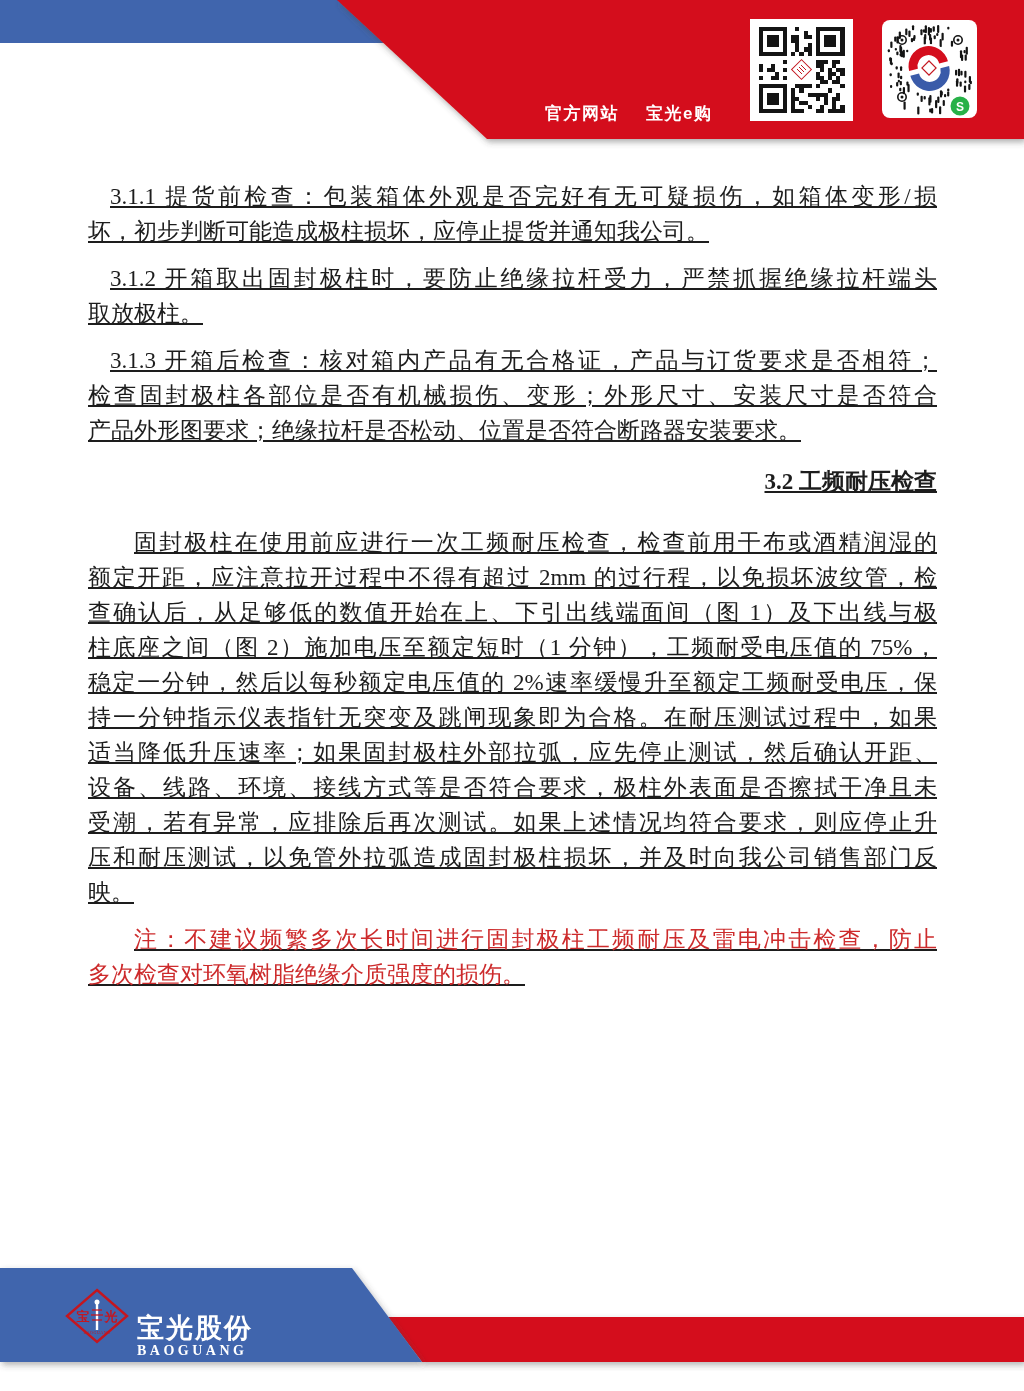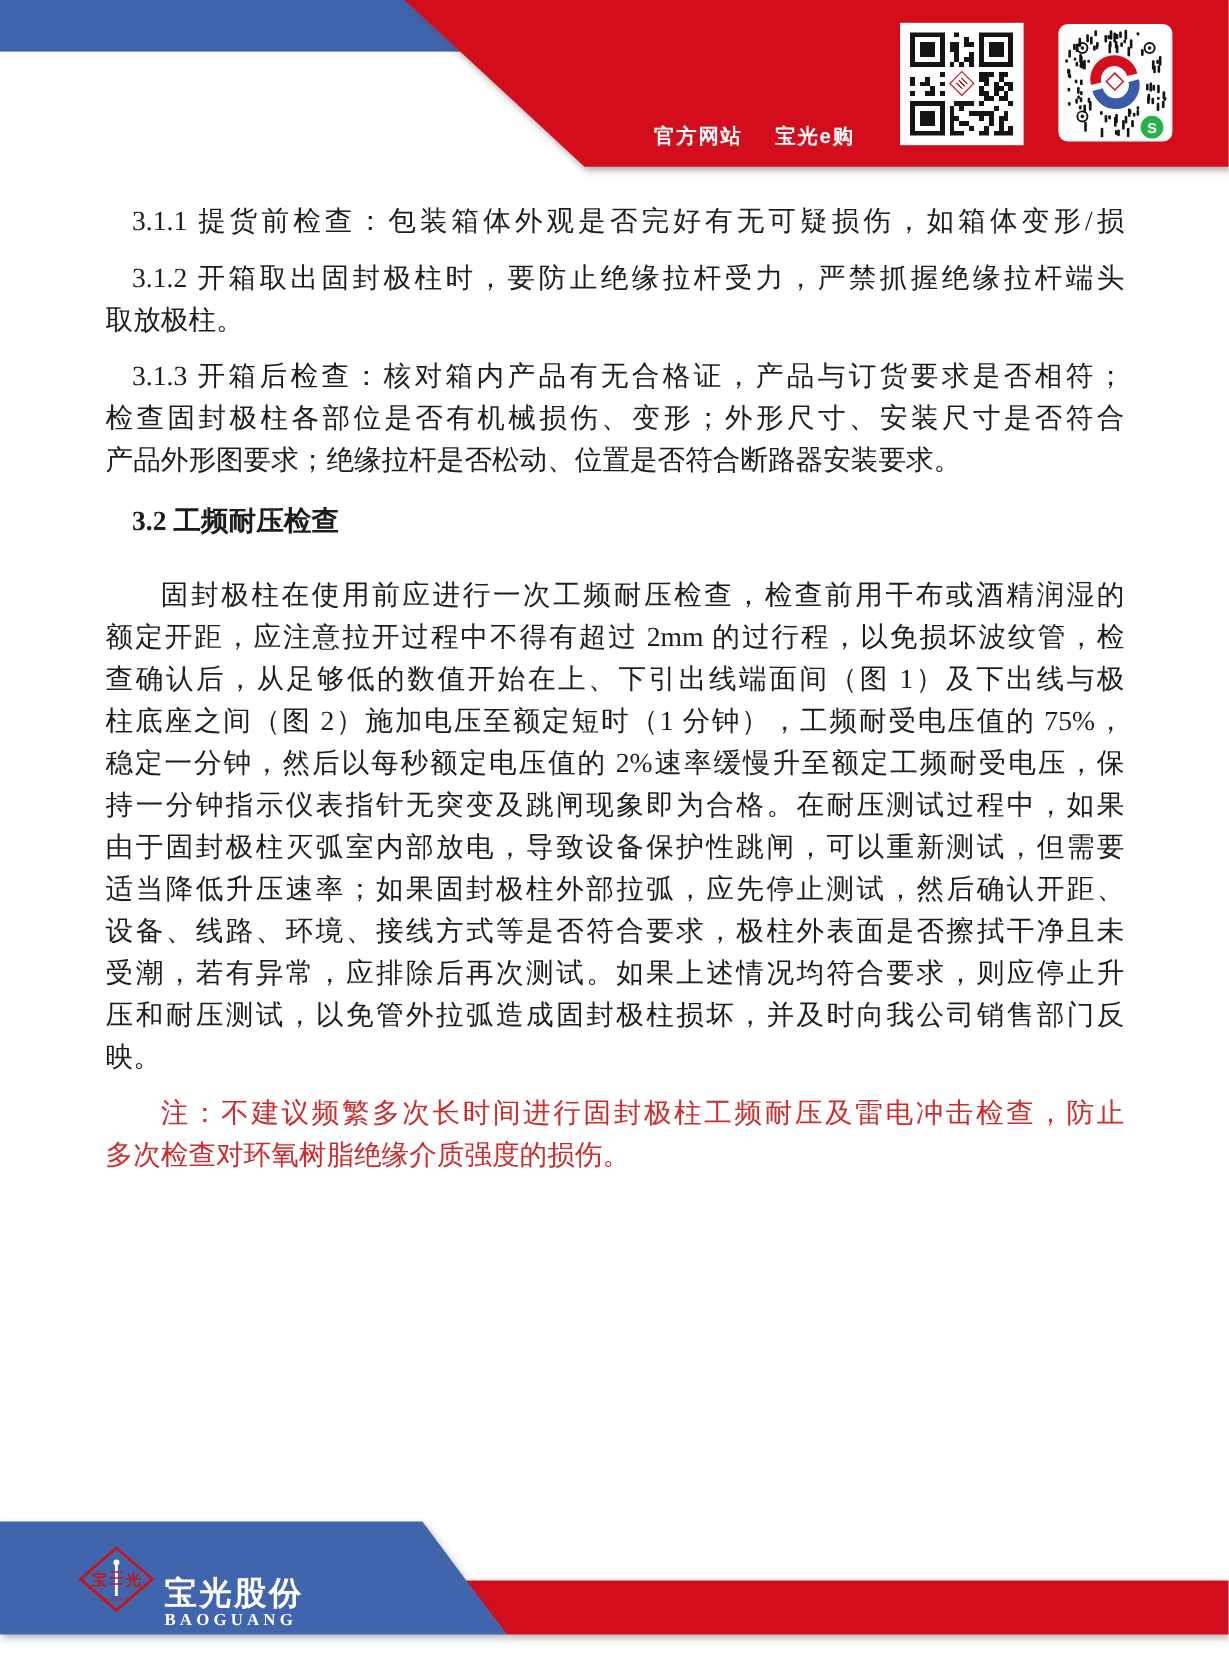--- a/index.html
+++ b/index.html
@@ -29,30 +29,30 @@
   .dmd {
     width:15px; height:15px; border:1.5px solid #c4161f; transform:rotate(45deg);
     background:#fff; position:relative;
   }
   .dmd::after {
     content:""; position:absolute; inset:3px;
     background:repeating-linear-gradient(0deg,#c4161f 0 1px,transparent 1px 3px);
   }
   
   .doc {
-    position:absolute; left:88px; top:167px; width:849px;
-    color:#1d1d1d; font-size:23px;
+    position:absolute; left:88px; top:179px; width:849px;
+    color:#1d1d1d; font-size:23px;text-decoration:underline;
   }
   .line { line-height:35px; white-space:nowrap; }
   .j { text-align:justify; text-align-last:justify; text-justify:inter-character; white-space:normal; }
   .ind1 { padding-left:22px; }
   .ind2 { padding-left:46px; }
   .p { margin-bottom:12px; }
   #p313 { margin-top:6px; }
-  .h32 { font-weight:bold; padding-left:22px; margin-top:16px; margin-bottom:26px; font-size:23px; line-height:35px; }
+  .h32 { font-weight:bold; padding-left:22px; margin-top:16px; margin-bottom:26px; font-size:23px; line-height:35px;text-align:right; }
   .note { }
   
   .ftr-logo { position:absolute; left:64px; top:1288px; }
   .ftr-names {
     position:absolute; left:137px; top:1314px; color:#fff;
     font-family:Liberation Serif, serif; font-weight:bold;
   }
   .ftr-cn { font-size:27px; letter-spacing:2px; line-height:28px; }
   .ftr-en { font-size:14px; letter-spacing:3.5px; line-height:15px; margin-top:1px; }
 </style>
@@ -287,39 +287,39 @@
       </g>
       <rect x="42" y="43" width="10" height="10" fill="#fff" stroke="#c4161f" stroke-width="1.2" transform="rotate(45 47 48)"></rect>
       <circle cx="78" cy="86" r="10.5" fill="#27b148" stroke="#fff" stroke-width="2"></circle>
       <text x="78" y="90.5" text-anchor="middle" fill="#fff" font-size="12" font-weight="bold" font-family="Liberation Sans, sans-serif">S</text>
     </svg>
 </div>
 
 <div class="doc">
   <div class="p">
     <div class="line j ind1">3.1.1 提货前检查：包装箱体外观是否完好有无可疑损伤，如箱体变形/损</div>
+    <div class="line">坏，初步判断可能造成极柱损坏，应停止提货并通知我公司。</div>
   </div>
   <div class="p">
     <div class="line j ind1">3.1.2 开箱取出固封极柱时，要防止绝缘拉杆受力，严禁抓握绝缘拉杆端头</div>
     <div class="line">取放极柱。</div>
   </div>
   <div class="p" id="p313">
     <div class="line j ind1">3.1.3 开箱后检查：核对箱内产品有无合格证，产品与订货要求是否相符；</div>
     <div class="line j">检查固封极柱各部位是否有机械损伤、变形；外形尺寸、安装尺寸是否符合</div>
     <div class="line">产品外形图要求；绝缘拉杆是否松动、位置是否符合断路器安装要求。</div>
   </div>
   <div class="h32">3.2 工频耐压检查</div>
   <div class="p">
     <div class="line j ind2">固封极柱在使用前应进行一次工频耐压检查，检查前用干布或酒精润湿的</div>
     <div class="line j">额定开距，应注意拉开过程中不得有超过 2mm 的过行程，以免损坏波纹管，检</div>
     <div class="line j">查确认后，从足够低的数值开始在上、下引出线端面间（图 1）及下出线与极</div>
     <div class="line j">柱底座之间（图 2）施加电压至额定短时（1 分钟），工频耐受电压值的 75%，</div>
     <div class="line j">稳定一分钟，然后以每秒额定电压值的 2%速率缓慢升至额定工频耐受电压，保</div>
     <div class="line j">持一分钟指示仪表指针无突变及跳闸现象即为合格。在耐压测试过程中，如果</div>
-    <div class="line j">由于固封极柱灭弧室内部放电，导致设备保护性跳闸，可以重新测试，但需要</div>
     <div class="line j">适当降低升压速率；如果固封极柱外部拉弧，应先停止测试，然后确认开距、</div>
     <div class="line j">设备、线路、环境、接线方式等是否符合要求，极柱外表面是否擦拭干净且未</div>
     <div class="line j">受潮，若有异常，应排除后再次测试。如果上述情况均符合要求，则应停止升</div>
     <div class="line j">压和耐压测试，以免管外拉弧造成固封极柱损坏，并及时向我公司销售部门反</div>
     <div class="line">映。</div>
   </div>
   <div class="p note" id="note" style="color: rgb(205, 43, 44);">
     <div class="line j ind2">注：不建议频繁多次长时间进行固封极柱工频耐压及雷电冲击检查，防止</div>
     <div class="line">多次检查对环氧树脂绝缘介质强度的损伤。</div>
   </div>

